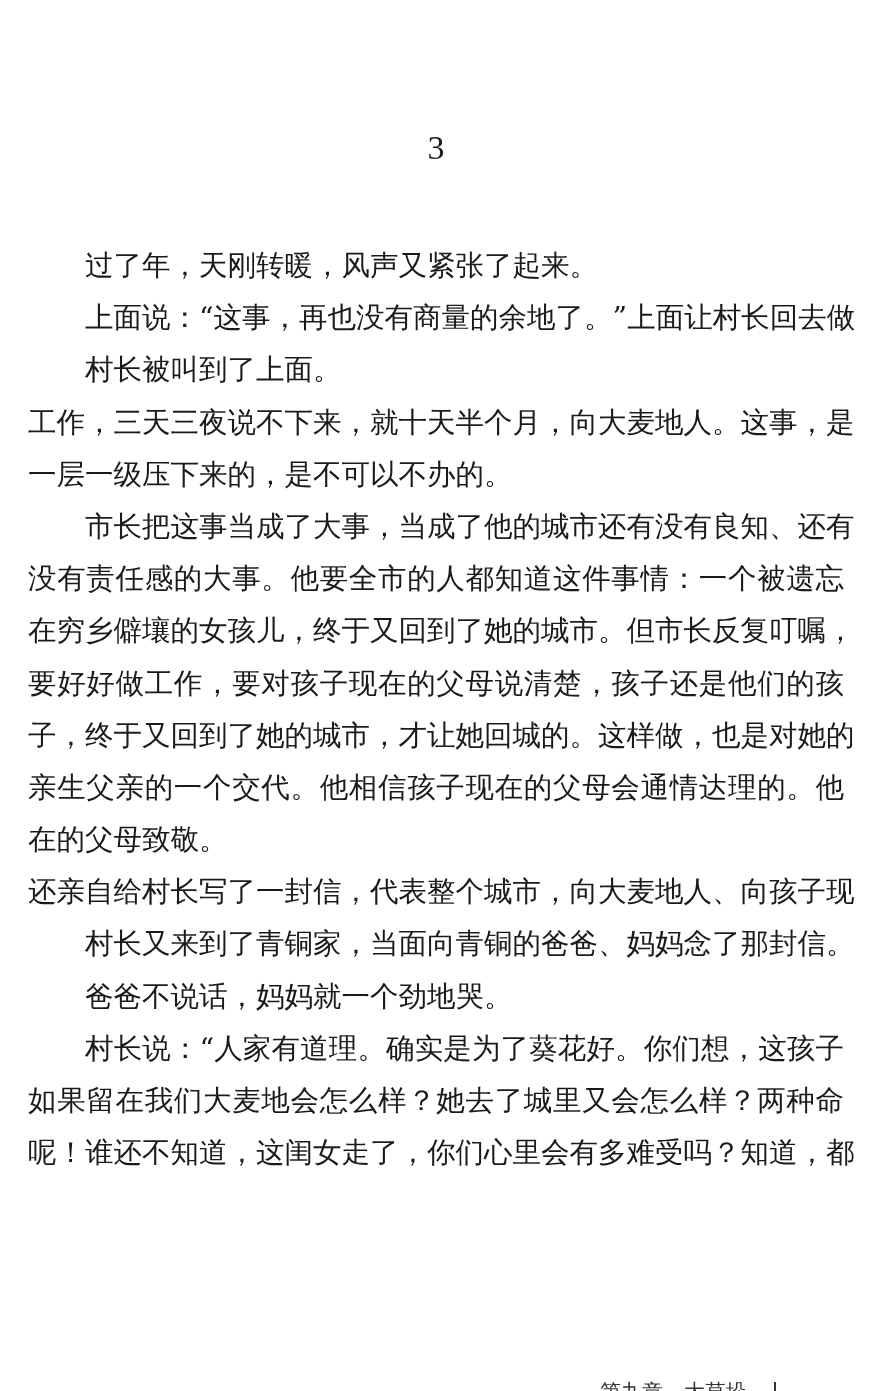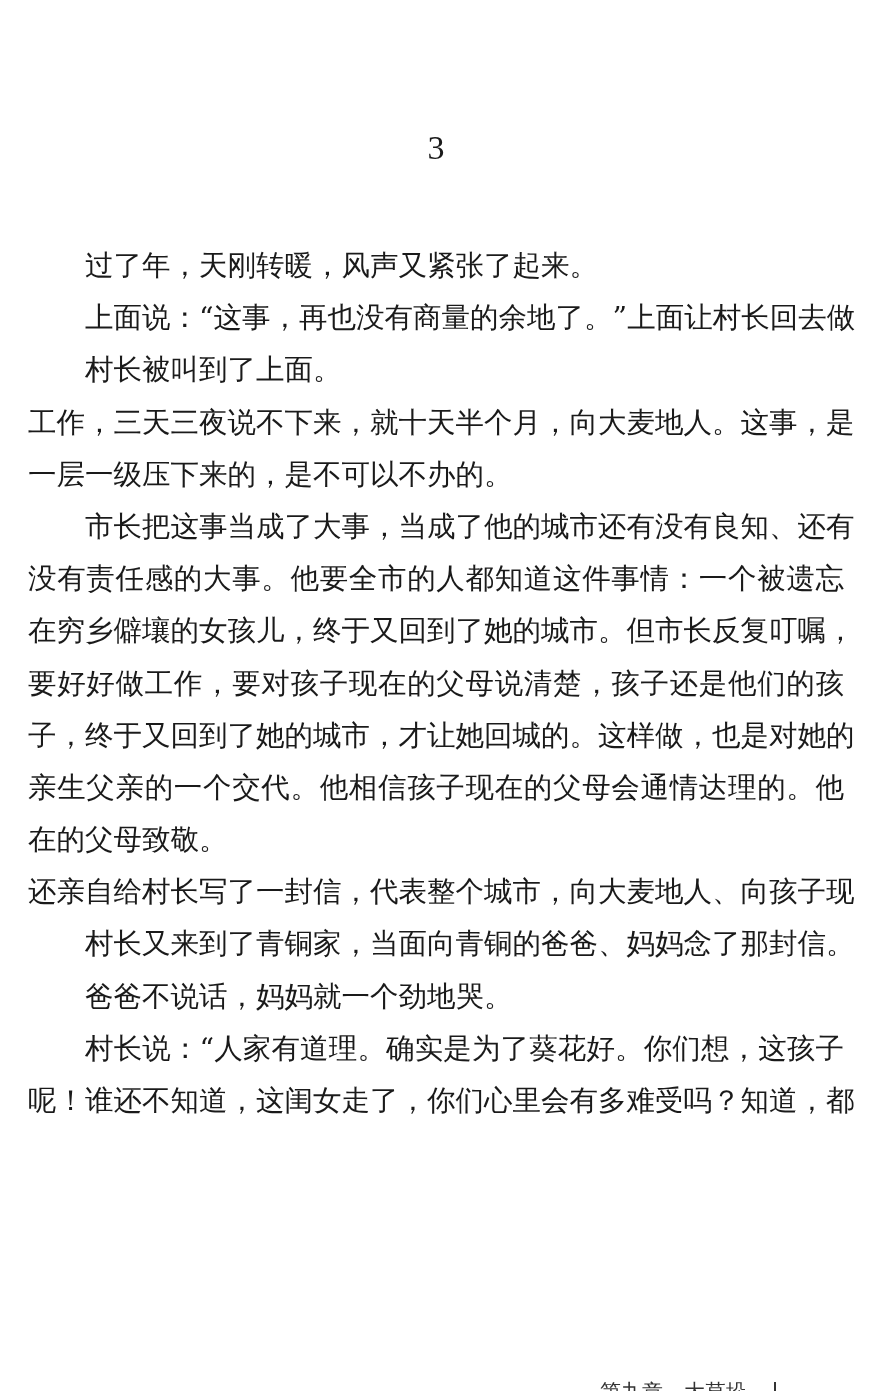--- a/index.html
+++ b/index.html
@@ -106,20 +106,21 @@
     <div class="line">没有责任感的大事。他要全市的人都知道这件事情：一个被遗忘</div>
     <div class="line">在穷乡僻壤的女孩儿，终于又回到了她的城市。但市长反复叮嘱，</div>
     <div class="line">要好好做工作，要对孩子现在的父母说清楚，孩子还是他们的孩</div>
     <div class="line">子，终于又回到了她的城市，才让她回城的。这样做，也是对她的</div>
     <div class="line">亲生父亲的一个交代。他相信孩子现在的父母会通情达理的。他</div>
     <div class="line last">在的父母致敬。</div>
     <div class="line">还亲自给村长写了一封信，代表整个城市，向大麦地人、向孩子现</div>
     <div class="line indent">村长又来到了青铜家，当面向青铜的爸爸、妈妈念了那封信。</div>
     <div class="line indent last">爸爸不说话，妈妈就一个劲地哭。</div>
     <div class="line indent">村长说：“人家有道理。确实是为了葵花好。你们想，这孩子</div>
+    <div class="line">如果留在我们大麦地会怎么样？她去了城里又会怎么样？两种命</div>
     <div class="line">呢！谁还不知道，这闺女走了，你们心里会有多难受吗？知道，都</div>
   </div>
 
   <div class="footer">
     <span class="footer-chapter">第九章　大草垛</span>
     <span class="footer-sep"></span>
     <span class="footer-page">245</span>
   </div>
 </div>
 

